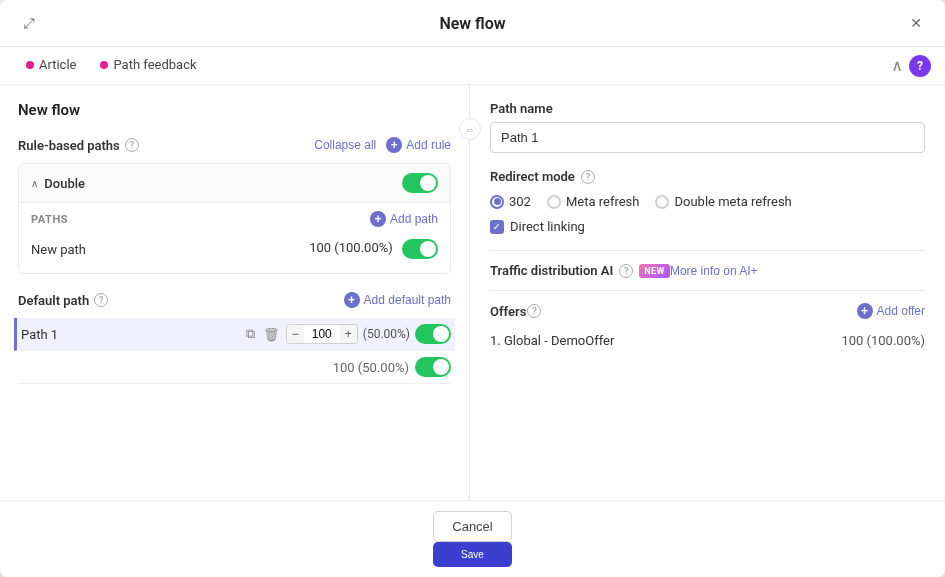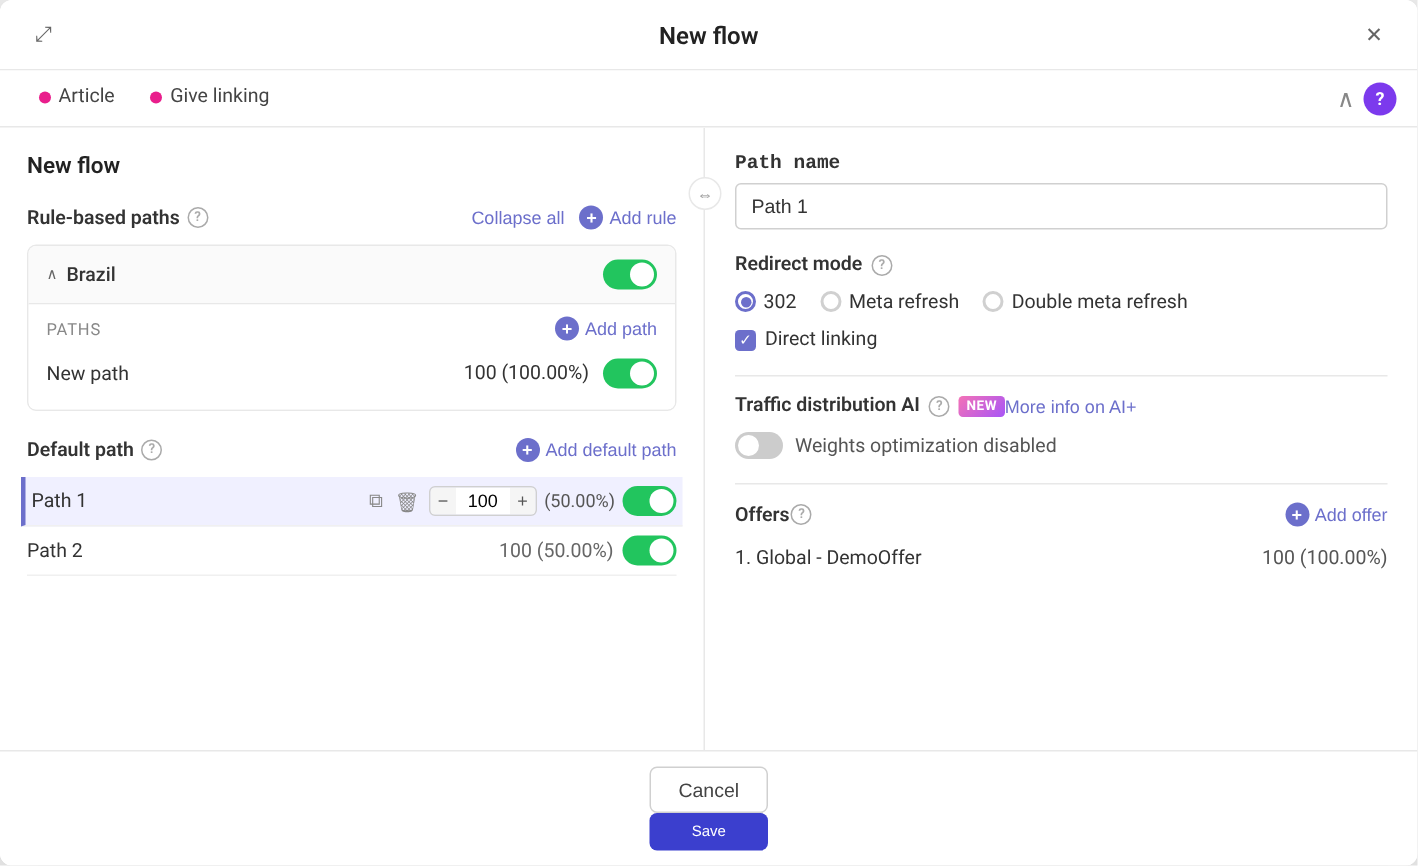--- a/index.html
+++ b/index.html
@@ -238,21 +238,21 @@
     }
     .paths-header {
       display: flex;
       align-items: center;
       justify-content: space-between;
       margin-bottom: 6px;
     }
     .paths-label {
       font-size: 11px;
       color: #888;
-      font-weight: 400;
+      font-weight: 700;
       letter-spacing: 0.05em;
     }
     .path-row {
       display: flex;
       align-items: center;
       justify-content: space-between;
       padding: 6px 0;
       font-size: 13px;
       color: #333;
     }
@@ -331,21 +331,20 @@
     .right-panel {
       flex: 1;
       overflow-y: auto;
       padding: 16px 20px;
     }
     .field-label {
       font-size: 13px;
       font-weight: 600;
       color: #333;
       margin-bottom: 6px;
-      font-family: Liberation Mono, monospace;
     }
     .text-input {
       width: 100%;
       border: 1px solid #d0d0d0;
       border-radius: 4px;
       padding: 7px 10px;
       font-size: 13px;
       color: #333;
       outline: none;
       margin-bottom: 16px;
@@ -363,20 +362,21 @@
       color: #333;
     }
     .radio-group {
       display: flex;
       align-items: center;
       gap: 16px;
       margin-bottom: 10px;
     }
     .radio-item {
       display: flex;
+      align-items: center;
       gap: 5px;
       cursor: pointer;
       font-size: 13px;
       color: #333;
     }
     .radio-circle {
       width: 14px;
       height: 14px;
       border-radius: 50%;
       border: 2px solid #d0d0d0;
@@ -576,21 +576,21 @@
     </div>
   </div>
 
   <div class="modal-tabs">
     <div class="tab-item">
       <span class="tab-dot" style="background:#e91e8c;"></span>
       <span>Article</span>
     </div>
     <div class="tab-item">
       <span class="tab-dot" style="background:#e91e8c;"></span>
-      <span>Give linking</span>
+      <span>Path feedback</span>
     </div>
     <div class="tabs-right">
       <button class="collapse-btn">∧</button>
       <div class="help-circle-tab">?</div>
     </div>
   </div>
 
   <div class="modal-body">
 
     <div class="resize-handle">⇔</div>
@@ -609,21 +609,21 @@
             <span class="add-icon">+</span>
             <span>Add rule</span>
           </button>
         </div>
       </div>
 
       <div class="rule-group">
         <div class="rule-group-header">
           <div class="rule-group-name">
             <span class="chevron-down">∧</span>
-            <span>Brazil</span>
+            <span>Double</span>
           </div>
           <div class="toggle"></div>
         </div>
         <div class="rule-paths-section">
           <div class="paths-header">
             <span class="paths-label">PATHS</span>
             <button class="add-btn">
               <span class="add-icon">+</span>
               <span>Add path</span>
             </button>
@@ -661,21 +661,20 @@
           <div class="weight-input-group">
             <button class="weight-btn">−</button>
             <input class="weight-input" type="text" value="100" style="">
             <button class="weight-btn">+</button>
           </div>
           <span class="path-percent">(50.00%)</span>
           <div class="toggle"></div>
         </div>
 
         <div class="default-path-row">
-          <span class="default-path-name">Path 2</span>
           <span class="path-weight" style="margin-left:auto;margin-right:6px;">100 <span>(50.00%)</span></span>
           <div class="toggle"></div>
         </div>
       </div>
     </div>
 
     <div class="right-panel">
       
       <div class="field-label">Path name</div>
       <input class="text-input" type="text" value="Path 1" style="">
@@ -710,24 +709,20 @@
 
       
       <div class="traffic-ai-header">
         <div class="traffic-ai-title">
           <span>Traffic distribution AI</span>
           <span class="help-icon">?</span>
           <span class="new-badge">NEW</span>
         </div>
         <button class="more-info-btn">More info on AI+</button>
       </div>
-      <div class="weights-row">
-        <div class="small-toggle"></div>
-        <span class="weights-label">Weights optimization disabled</span>
-      </div>
 
       <div class="separator"></div>
 
       
       <div class="offers-header">
         <div class="offers-title">
           <span>Offers</span>
           <span class="help-icon">?</span>
         </div>
         <button class="add-btn">

